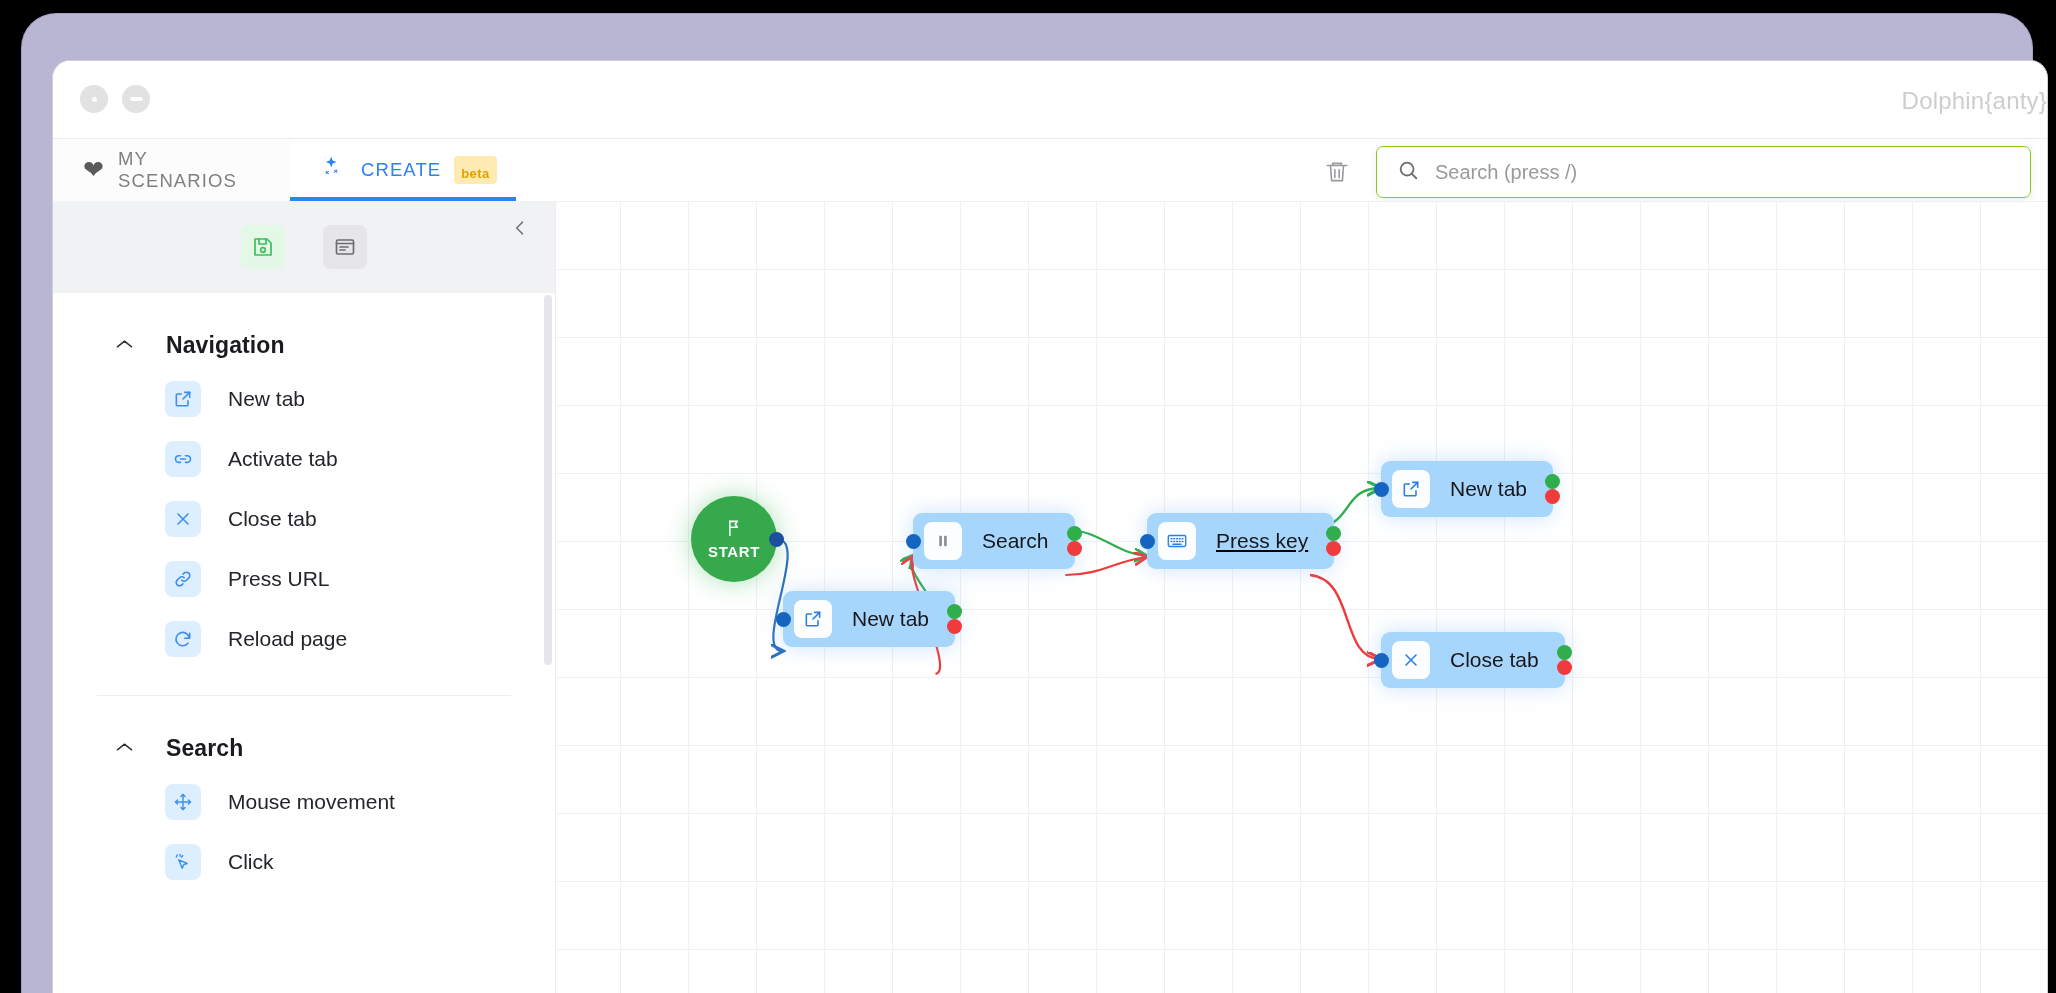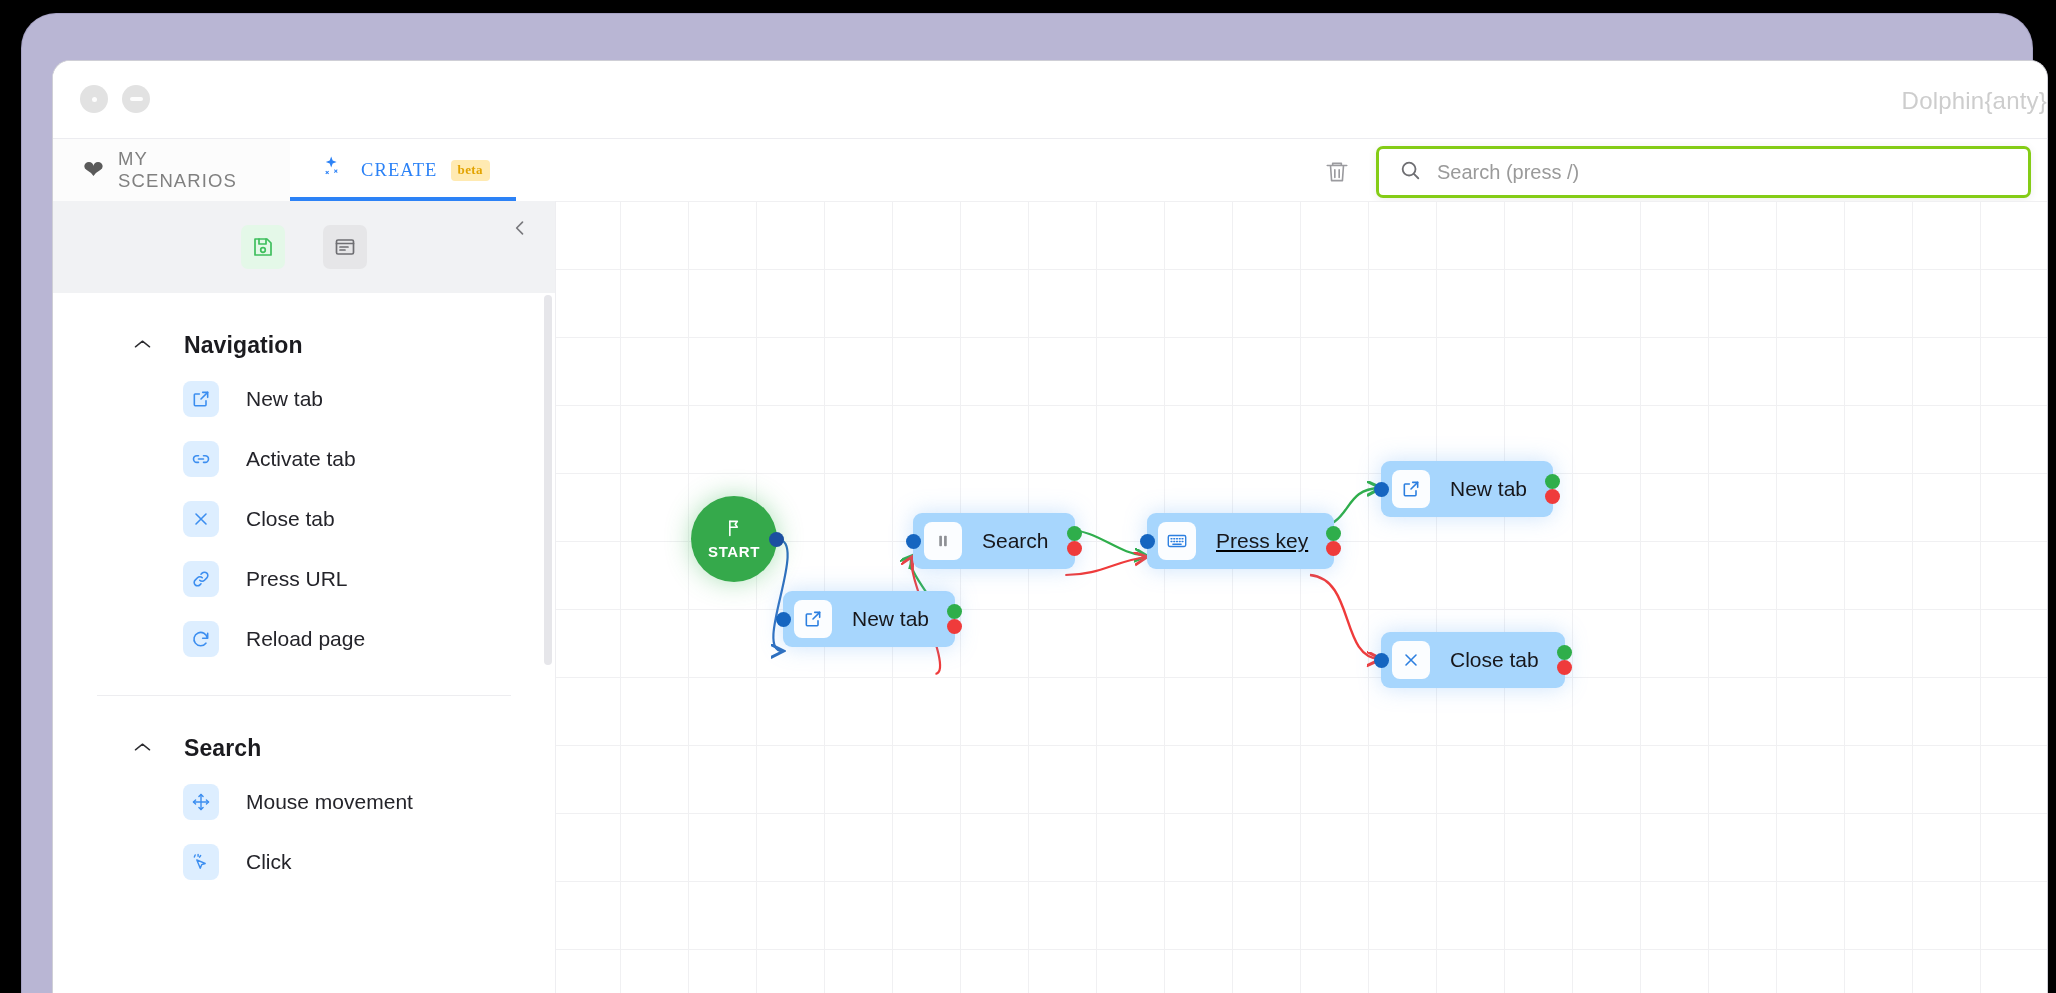--- a/index.html
+++ b/index.html
@@ -101,62 +101,61 @@
     letter-spacing: 1.1px;
   }
   .tab.inactive {
     background: #fcfcfc;
     color: #808080;
     width: 237px;
   }
   .tab.active {
     color: #2c82f6;
     width: 226px;
-    font-family: Liberation Serif, serif;
   }
   .tab.active::after {
     content: "";
     position: absolute;
     left: 0; right: 0; bottom: 0;
     height: 4px;
     background: #2c82f6;
   }
   .heart-icon {
     color: #5a5a5a;
     font-size: 25px;
     line-height: 1;
     margin-top: -2px;
   }
   .beta-badge {
     background: #ffeab2;
     color: #e2a300;
     font-size: 13px;
     font-weight: bold;
-    padding: 2px 7px 3px;
+    padding: 10px 7px 3px;
     border-radius: 4px;
     letter-spacing: 0.4px;
   }
 
   
   #top-right-tools {
     position: absolute;
     right: 16px; top: 7px;
     display: flex;
     align-items: center;
     gap: 22px;
   }
   #trash-btn {
     width: 34px; height: 34px;
     display: flex; align-items: center; justify-content: center;
     cursor: pointer;
   }
   #search-box {
     width: 655px; height: 52px;
     background: #ffffff;
-    border: 3px solid #84cc16;
+    border: 1px solid #84cc16;
     border-radius: 7px;
     box-shadow: 0 2px 10px rgba(0,0,0,0.07);
     display: flex;
     align-items: center;
     gap: 14px;
     padding: 0 20px;
   }
   #search-input {
     border: none;
     outline: none;
@@ -210,21 +209,21 @@
     cursor: pointer;
   }
 
   #sidebar-scroll {
     flex: 1;
     overflow: hidden;
     position: relative;
     padding: 0 0 0 0;
   }
   .section {
-    padding: 0 58px;
+    padding: 0 40px;
   }
   .section-header {
     display: flex;
     align-items: center;
     gap: 33px;
     padding: 39px 0 10px 23px;
     cursor: pointer;
   }
   .section-caret {
     color: #3a3a3a;

